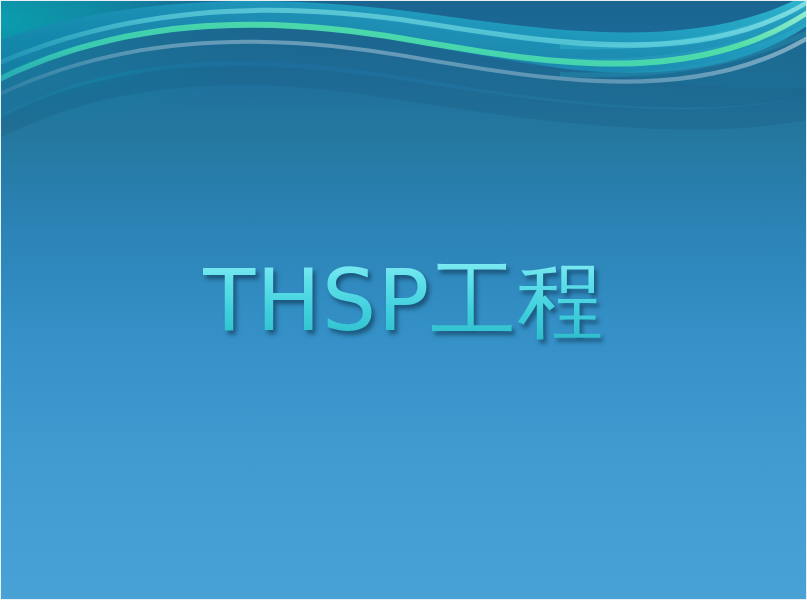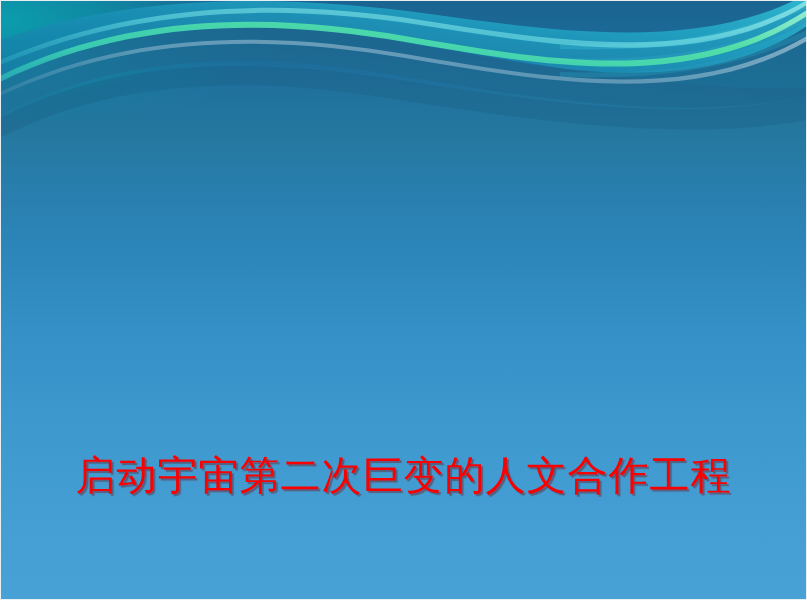--- a/index.html
+++ b/index.html
@@ -167,19 +167,21 @@
 
     <path d="M807,10 C690,86 545,60 405,36 C285,16 140,8 0,76 L0,82 C140,14 285,22 405,42 C545,66 690,92 807,16 Z" fill="url(#gGreenLine)"></path>
 
     <path d="M807,0 C700,64 560,42 420,20 C300,2 150,-4 0,60 L0,65 C150,1 300,7 420,25 C560,47 700,70 807,5 Z" fill="url(#gCyanLine)" opacity="0.75"></path>
 
     <path d="M807,36 C690,104 545,78 405,54 C285,34 140,26 0,92 L0,96 C140,30 285,38 405,58 C545,82 690,108 807,41 Z" fill="url(#gPaleLine)" opacity="0.60"></path>
 
     <path d="M807,96 C690,124 540,102 400,80 C280,62 130,50 0,118 L0,138 C130,70 280,80 400,100 C540,122 690,142 807,120 Z" fill="#19597f" opacity="0.28"></path>
   </svg>
 
+  <div class="title-block">
+    <span class="title-wrap">
+      <span class="title-text">THSP工程</span>
+    </span>
+  </div>
 
-  <div class="subtitle-block">
-    <span class="subtitle-text">启动宇宙第二次巨变的人文合作工程</span>
-  </div>
 
   <div class="edge-frame"></div>
 </div>
 
 </body></html>

